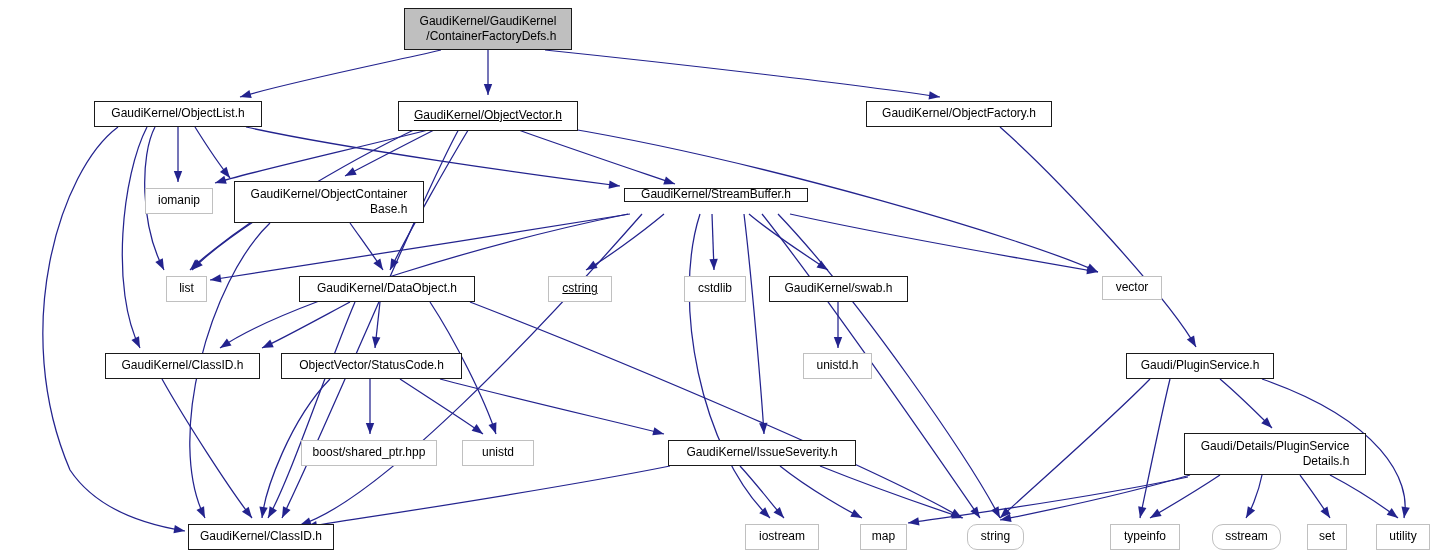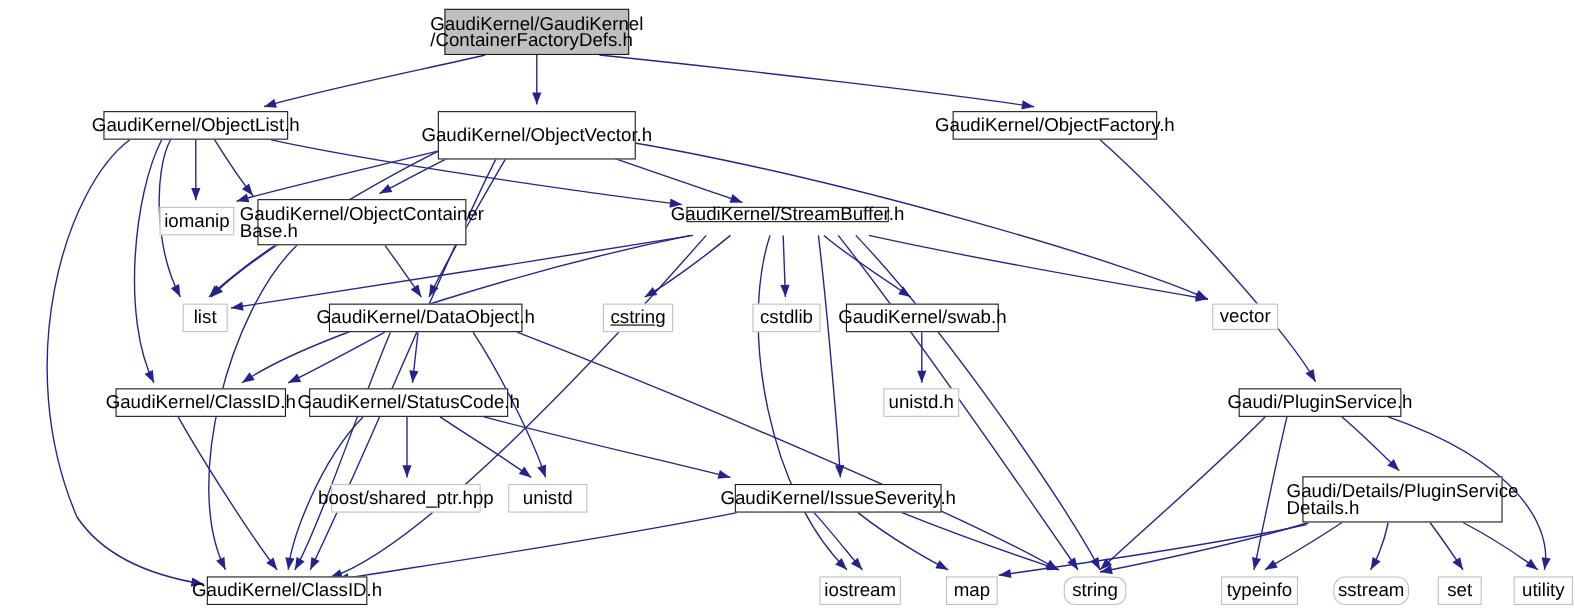--- a/index.html
+++ b/index.html
@@ -10,22 +10,22 @@
     font-family:"Liberation Sans", sans-serif;
     overflow:hidden;
   }
   svg#edges{position:absolute;left:0;top:0;width:1432px;height:560px;}
   .node{
     position:absolute;
     box-sizing:border-box;
     display:flex;
     align-items:center;
     justify-content:center;
-    text-align:left;
-    font-size:17px;
+    text-align:right;
+    font-size:12px;
     line-height:15.5px;
     color:#000000;
     white-space:pre-line;
     background:#ffffff;
     user-select:none;
   }
   .node.local{ border:1.4px solid #1a1a1a; }
   .node.system{ border:1.2px solid #c0c0c0; }
   .node.root{ background:#bfbfbf; border:1.4px solid #1a1a1a; }
   .edge{ fill:none; stroke:#23238e; stroke-width:1.25px; }
@@ -145,34 +145,34 @@
       <path d="M 670 466 C 540 492, 360 518, 306 527" class="edge"></path>
       <polygon points="0,0 -11,-4.2 -11,4.2" class="arrow" transform="translate(306,527) rotate(170.66593118859373)"></polygon>
       <path d="M 270 223 C 210 280, 165 440, 205 518" class="edge"></path>
       <polygon points="0,0 -11,-4.2 -11,4.2" class="arrow" transform="translate(205,518) rotate(64.49327940218815)"></polygon>
       <path d="M 700 214 C 672 300, 700 450, 770 518" class="edge"></path>
       <polygon points="0,0 -11,-4.2 -11,4.2" class="arrow" transform="translate(770,518) rotate(45.21225904730372)"></polygon>
     </svg>
 <div class="node root local" style="left: 404px; top: 8px; width: 168px; height: 42px;">GaudiKernel/GaudiKernel
 /ContainerFactoryDefs.h</div>
     <div class="node local" style="left: 94px; top: 101px; width: 168px; height: 26px;">GaudiKernel/ObjectList.h</div>
-    <div class="node local" style="left: 398px; top: 101px; width: 180px; height: 44px;">GaudiKernel/ObjectVector.h</div>
+    <div class="node local" style="left: 398px; top: 101px; width: 180px; height: 30px; text-decoration: underline;">GaudiKernel/ObjectVector.h</div>
     <div class="node local" style="left: 866px; top: 101px; width: 186px; height: 26px;">GaudiKernel/ObjectFactory.h</div>
     <div class="node system" style="left: 145px; top: 188px; width: 68px; height: 26px;">iomanip</div>
     <div class="node local" style="left: 234px; top: 181px; width: 190px; height: 42px;">GaudiKernel/ObjectContainer
 Base.h</div>
     <div class="node local" style="left: 624px; top: 188px; width: 184px; height: 14px;">GaudiKernel/StreamBuffer.h</div>
     <div class="node system" style="left: 166px; top: 276px; width: 41px; height: 26px;">list</div>
     <div class="node local" style="left: 299px; top: 276px; width: 176px; height: 26px;">GaudiKernel/DataObject.h</div>
     <div class="node system" style="left: 548px; top: 276px; width: 64px; height: 26px; text-decoration: underline;">cstring</div>
     <div class="node system" style="left: 684px; top: 276px; width: 62px; height: 26px;">cstdlib</div>
     <div class="node local" style="left: 769px; top: 276px; width: 139px; height: 26px;">GaudiKernel/swab.h</div>
     <div class="node system" style="left: 1102px; top: 276px; width: 60px; height: 24px;">vector</div>
     <div class="node local" style="left: 105px; top: 353px; width: 155px; height: 26px;">GaudiKernel/ClassID.h</div>
-    <div class="node local" style="left: 281px; top: 353px; width: 181px; height: 26px;">GaudiKernel/StatusCode.h</div>
+    <div class="node local" style="left: 281px; top: 353px; width: 181px; height: 26px;">ObjectVector/StatusCode.h</div>
     <div class="node system" style="left: 803px; top: 353px; width: 69px; height: 26px;">unistd.h</div>
     <div class="node local" style="left: 1126px; top: 353px; width: 148px; height: 26px;">Gaudi/PluginService.h</div>
     <div class="node system" style="left: 301px; top: 440px; width: 136px; height: 26px;">boost/shared_ptr.hpp</div>
     <div class="node system" style="left: 462px; top: 440px; width: 72px; height: 26px;">unistd</div>
     <div class="node local" style="left: 668px; top: 440px; width: 188px; height: 26px;">GaudiKernel/IssueSeverity.h</div>
     <div class="node local" style="left: 1184px; top: 433px; width: 182px; height: 42px;">Gaudi/Details/PluginService
 Details.h</div>
     <div class="node local" style="left: 188px; top: 524px; width: 146px; height: 26px;">GaudiKernel/ClassID.h</div>
     <div class="node system" style="left: 745px; top: 524px; width: 74px; height: 26px;">iostream</div>
     <div class="node system" style="left: 860px; top: 524px; width: 47px; height: 26px;">map</div>

